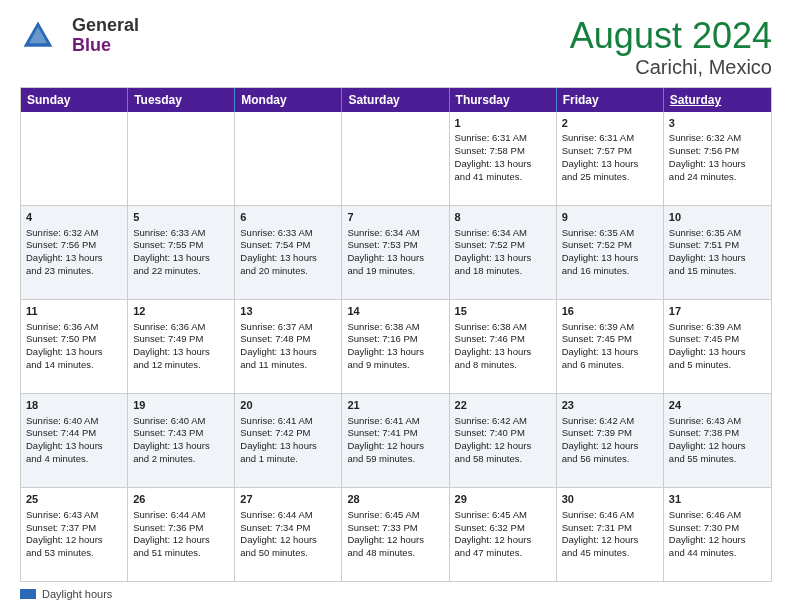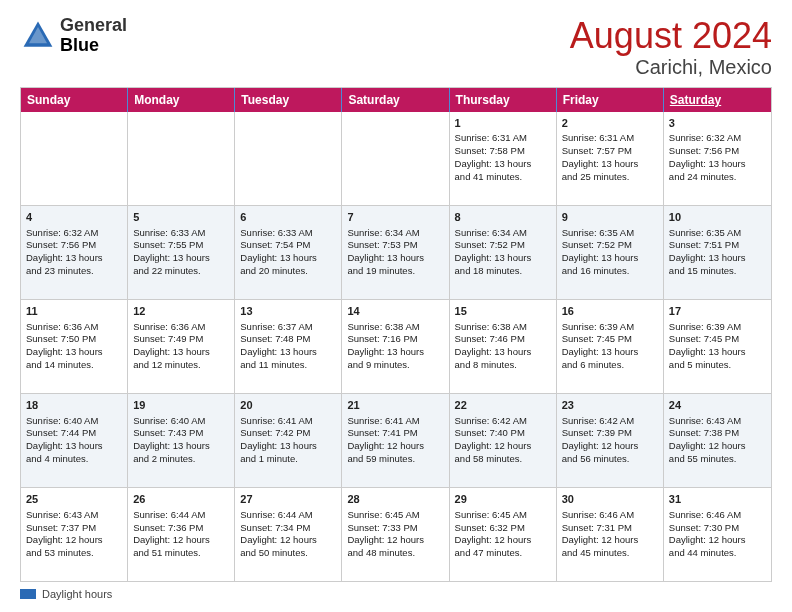--- a/index.html
+++ b/index.html
@@ -19,64 +19,64 @@
     }
     .header {
       display: flex;
       justify-content: space-between;
       align-items: flex-start;
       margin-bottom: 8px;
     }
     .logo {
       display: flex;
       align-items: center;
-      gap: 4px;
+      gap: 16px;
     }
     .logo-text {
       display: flex;
       flex-direction: column;
       line-height: 1.1;
     }
     .logo-general {
       font-size: 18px;
       font-weight: bold;
       color: #333;
     }
     .logo-blue {
       font-size: 18px;
       font-weight: bold;
-      color: #000000;
+      color: #701a75;
     }
     .logo-icon {
       width: 36px;
       height: 36px;
     }
     .title-block {
       text-align: right;
     }
     .month-year {
       font-size: 36px;
       font-weight: 300;
-      color: #b91c1c;
+      color: #15803d;
       line-height: 1.1;
     }
     .location {
       font-size: 20px;
       color: #444;
     }
     .calendar {
       flex: 1;
       display: flex;
       flex-direction: column;
       border: 1px solid #ccc;
     }
     .cal-header {
       display: grid;
       grid-template-columns: repeat(7, 1fr);
-      background: #be185d;
+      background: #4c1d95;
     }
     .cal-header-cell {
       color: #fff;
       font-size: 12px;
       font-weight: bold;
       padding: 5px 6px;
       border-right: 1px solid #4a8ad5;
       text-align: left;
     }
     .cal-header-cell:last-child { border-right: none; text-decoration: underline; }
@@ -142,22 +142,22 @@
     </div>
     <div class="title-block">
       <div class="month-year">August 2024</div>
       <div class="location">Carichi, Mexico</div>
     </div>
   </div>
 
   <div class="calendar">
     <div class="cal-header">
     <div class="cal-header-cell">Sunday</div>
+        <div class="cal-header-cell">Tuesday</div>
         <div class="cal-header-cell">Monday</div>
-        <div class="cal-header-cell">Tuesday</div>
         <div class="cal-header-cell">Saturday</div>
         <div class="cal-header-cell">Thursday</div>
         <div class="cal-header-cell">Friday</div>
         <div class="cal-header-cell">Saturday</div>
       </div>
     <div class="cal-body">
     <div class="cal-row">
           <div class="cal-cell"></div>
           <div class="cal-cell"></div>
           <div class="cal-cell"></div>

